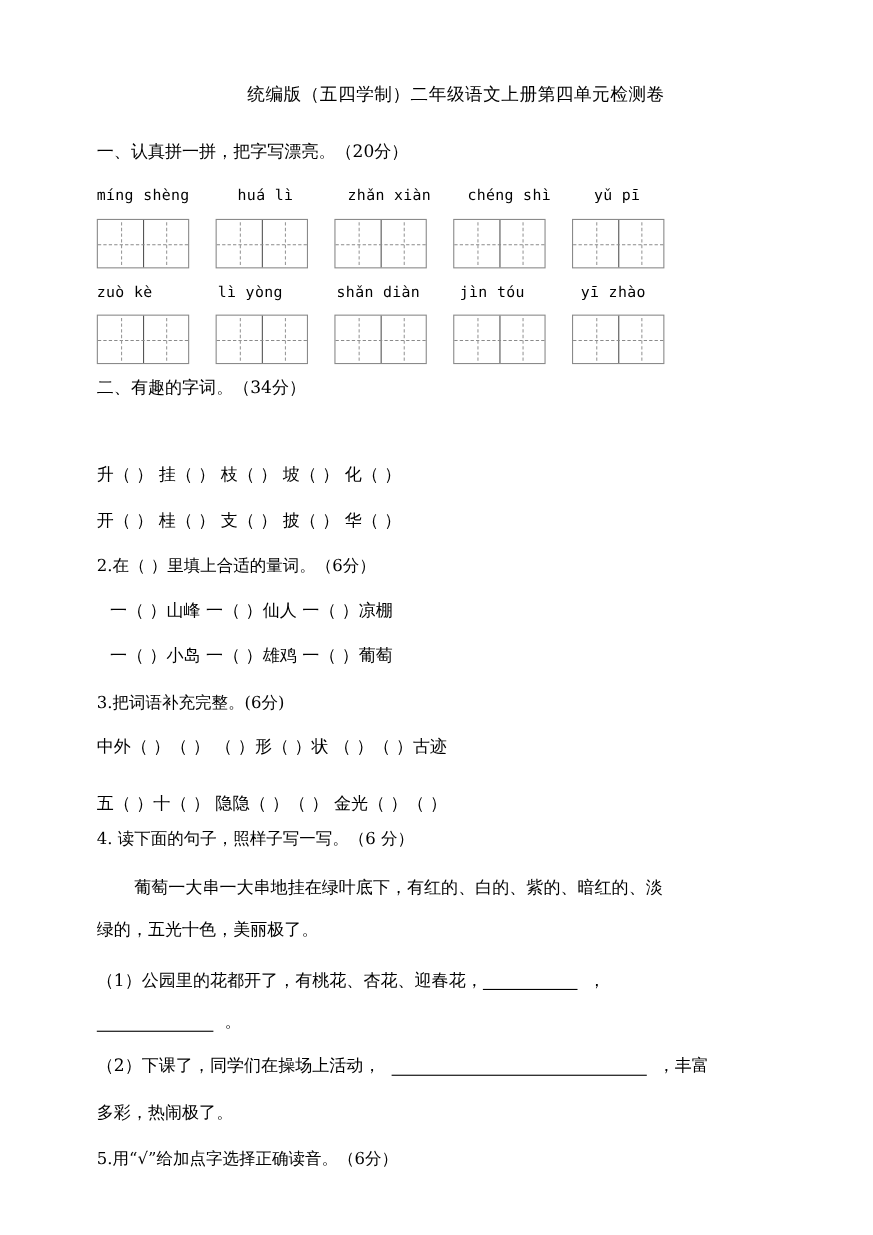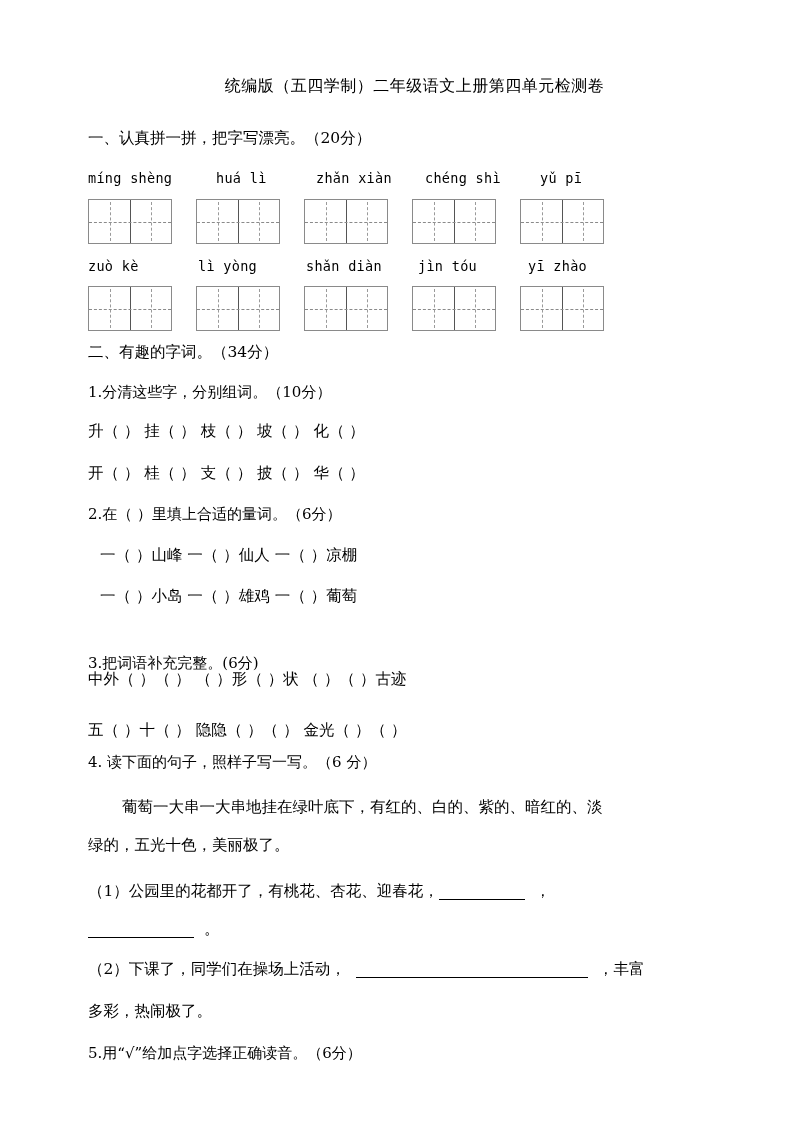--- a/index.html
+++ b/index.html
@@ -203,29 +203,28 @@
     <div class="tzg" style="left:432px;">
         <span class="mid-v"></span>
         <span class="mid-h"></span>
         <span class="q-v a"></span>
         <span class="q-v b"></span>
       </div>
   </div>
 
   <div class="line sec-head" style="left:88px; top:345px;">二、有趣的字词。（34分）</div>
 
-  <div class="line sub-head" style="left:88px; top:385px;">1.分清这些字，分别组词。（10分）</div>
   <div class="line" style="left:88px; top:424px;">升（     ）    挂（     ）      枝（     ）      坡（   ）     化（     ）</div>
   <div class="line" style="left:88px; top:466px;">开（     ）    桂（     ）      支（     ）      披（   ）     华（     ）</div>
 
   <div class="line sub-head" style="left:88px; top:507px;text-align:right;">2.在（ ）里填上合适的量词。（6分）</div>
   <div class="line" style="left:100px; top:589px;">一（  ）小岛     一（  ）雄鸡       一（  ）葡萄</div>
   <div class="line" style="left:100px; top:548px;">一（  ）山峰     一（  ）仙人       一（  ）凉棚</div>
 
-  <div class="line sub-head" style="left:88px; top:632px;margin-top:24px;">3.把词语补充完整。(6分)</div>
+  <div class="line sub-head" style="left:88px; top:632px;">3.把词语补充完整。(6分)</div>
   <div class="line" style="left:88px; top:672px;">中外（   ）（   ）         （   ）形（   ）状      （   ）（   ）古迹</div>
   <div class="line" style="left:88px; top:723px;">五（   ）十（   ）         隐隐（   ）（   ）      金光（   ）（   ）</div>
 
   <div class="line sub-head" style="left:88px; top:755px;">4. 读下面的句子，照样子写一写。（6 分）</div>
 
   <div class="line" style="left:88px; top:800px;">
     <span class="indent"></span><span>葡萄一大串一大串地挂在绿叶底下，有红的、白的、紫的、暗红的、淡</span>
   </div>
   <div class="line" style="left:88px; top:838px;">绿的，五光十色，美丽极了。</div>
 

